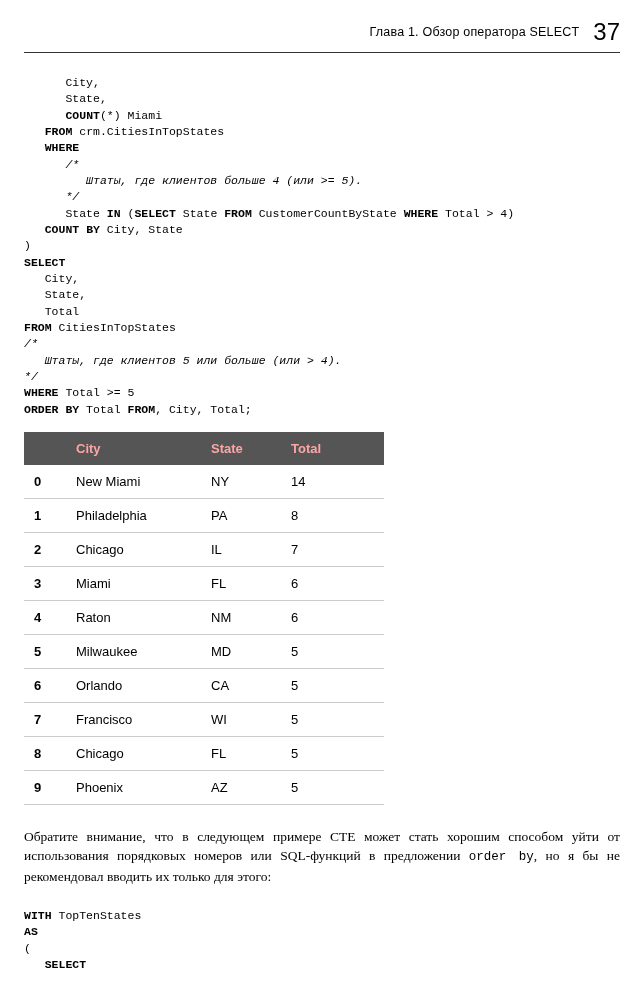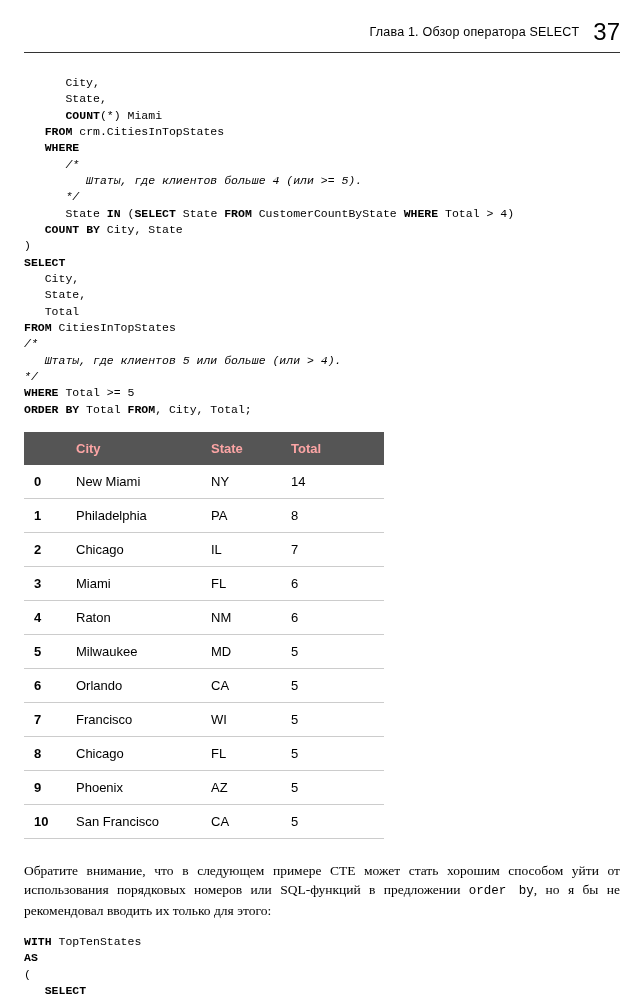--- a/index.html
+++ b/index.html
@@ -65,21 +65,21 @@
     .data-table td {
       padding: 9px 10px;
       border-bottom: 1px solid #ccc;
     }
     .data-table td.idx { font-weight: bold; }
     .body-text {
       font-family: Georgia, 'Times New Roman', serif;
       font-size: 13.5px;
       line-height: 1.45;
       text-align: justify;
-      margin-bottom: 14px;
+      margin-bottom: 22px;
     }
     .inline-code {
       font-family: 'Courier New', Courier, monospace;
       font-size: 12.5px;
     }
   </style>
 </head>
 <body>
 
 <div class="header">
@@ -172,26 +172,20 @@
         <td>Chicago</td>
         <td>FL</td>
         <td>5</td>
       </tr>
       <tr>
         <td class="idx">9</td>
         <td>Phoenix</td>
         <td>AZ</td>
         <td>5</td>
       </tr>
-      <tr>
-        <td class="idx">10</td>
-        <td>San Francisco</td>
-        <td>CA</td>
-        <td>5</td>
-      </tr>
     </tbody>
 </table>
 
 <p class="body-text">
   <span>Обратите внимание, что в следующем примере CTE может стать хорошим способом уйти от использования порядковых номеров или SQL-функций в предложении </span><span class="inline-code">order by</span><span>, но я бы не рекомендовал вводить их только для этого:</span>
 </p>
 
 <div class="code"><span class="kw">WITH</span><span> TopTenStates</span>
 <span class="kw">AS</span>
 <span>(</span>

